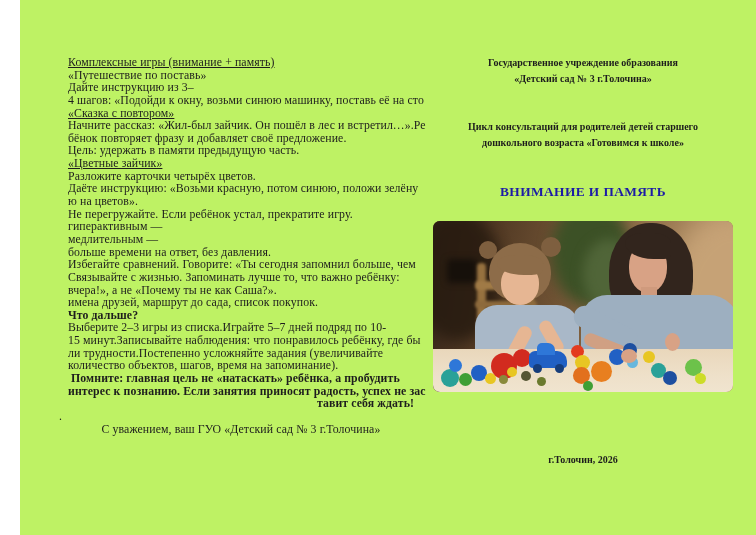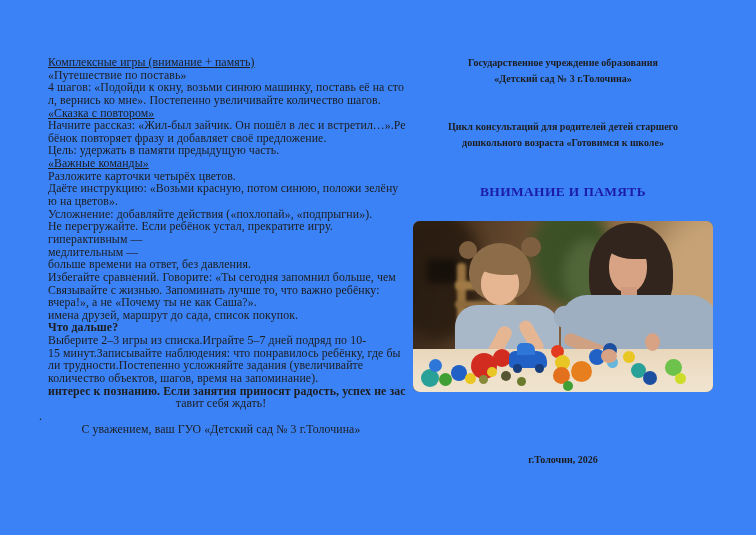--- a/index.html
+++ b/index.html
@@ -1,25 +1,25 @@
 <!DOCTYPE html>
 <html><head>
 <meta charset="utf-8">
 <style>
   * { margin:0; padding:0; box-sizing:border-box; }
   html,body { width:756px; height:535px; background:#ffffff; overflow:hidden; }
   body { font-family:"Liberation Serif", serif; color:#1d1d1d; position:relative; }
-  .page { position:absolute; inset:0; background:#3b82f6; }
+  .page { position:absolute; inset:0; background:#bef264;margin-left:20px; }
 
   
   .left-col { position:absolute; left:48px; top:56px; width:346px; }
   .tl { height:12.65px; line-height:12.65px; font-size:11.8px; white-space:pre; letter-spacing:0.1px; }
   .tl.underline { text-decoration:underline; }
   .tl.bold { font-weight:bold; }
-  .tl.bold-center { font-weight:normal; text-align:center; white-space:normal; }
+  .tl.bold-center { font-weight:bold; text-align:right; white-space:normal; }
   .tl.center { text-align:center; white-space:normal; }
   .tl.split { display:flex; justify-content:space-between; }
   .tl.split2 { display:flex; justify-content:space-between; padding-right:14px; }
   .tl.dot { margin-left:-9px; }
 
   
   .right-col { position:absolute; left:374px; top:0; width:378px; height:535px; }
   .rline { position:absolute; width:100%; text-align:center; font-size:10px; line-height:16px;font-weight:bold; }
   .org1 { top:55px; }
   .org2 { top:71px; }
@@ -87,44 +87,44 @@
   [data-interactable="false"] { cursor:default; }
 </style>
 </head>
 <body>
 
 <div class="page" data-interactable="false">
 
   <div class="left-col" id="left-lines" data-interactable="false">
       <div class="tl underline" data-interactable="false">Комплексные игры (внимание + память)</div>
       <div class="tl " data-interactable="false">«Путешествие по поставь»</div>
+      <div class="tl " data-interactable="false">Дайте инструкцию из 3–</div>
       <div class="tl " data-interactable="false">4 шагов: «Подойди к окну, возьми синюю машинку, поставь её на сто</div>
-      <div class="tl " data-interactable="false">л, вернись ко мне». Постепенно увеличивайте количество шагов.</div>
       <div class="tl underline" data-interactable="false">«Сказка с повтором»</div>
       <div class="tl " data-interactable="false">Начните рассказ: «Жил-был зайчик. Он пошёл в лес и встретил…».Ре</div>
       <div class="tl " data-interactable="false">бёнок повторяет фразу и добавляет своё предложение.</div>
       <div class="tl " data-interactable="false">Цель: удержать в памяти предыдущую часть.</div>
-      <div class="tl underline" data-interactable="false">«Важные команды»</div>
+      <div class="tl underline" data-interactable="false">«Цветные зайчик»</div>
       <div class="tl " data-interactable="false">Разложите карточки четырёх цветов.</div>
       <div class="tl " data-interactable="false">Даёте инструкцию: «Возьми красную, потом синюю, положи зелёну</div>
       <div class="tl " data-interactable="false">ю на цветов».</div>
-      <div class="tl " data-interactable="false">Усложнение: добавляйте действия («похлопай», «подпрыгни»).</div>
       <div class="tl " data-interactable="false">Не перегружайте. Если ребёнок устал, прекратите игру.</div>
       <div class="tl split" data-interactable="false"><span data-interactable="false">гиперактивным —</span></div>
       <div class="tl split2" data-interactable="false"><span data-interactable="false">медлительным —</span></div>
       <div class="tl " data-interactable="false">больше времени на ответ, без давления.</div>
       <div class="tl " data-interactable="false">Избегайте сравнений. Говорите: «Ты сегодня запомнил больше, чем</div>
       <div class="tl " data-interactable="false">Связывайте с жизнью. Запоминать лучше то, что важно ребёнку:</div>
       <div class="tl " data-interactable="false">вчера!», а не «Почему ты не как Саша?».</div>
       <div class="tl " data-interactable="false">имена друзей, маршрут до сада, список покупок.</div>
       <div class="tl bold" data-interactable="false">Что дальше?</div>
       <div class="tl " data-interactable="false">Выберите 2–3 игры из списка.Играйте 5–7 дней подряд по 10-</div>
       <div class="tl " data-interactable="false">15 минут.Записывайте наблюдения: что понравилось ребёнку, где бы</div>
       <div class="tl " data-interactable="false">ли трудности.Постепенно усложняйте задания (увеличивайте</div>
       <div class="tl " data-interactable="false">количество объектов, шагов, время на запоминание).</div>
+      <div class="tl bold" data-interactable="false"> Помните: главная цель не «натаскать» ребёнка, а пробудить</div>
       <div class="tl bold" data-interactable="false">интерес к познанию. Если занятия приносят радость, успех не зас</div>
       <div class="tl bold-center" data-interactable="false">тавит себя ждать!</div>
       <div class="tl dot" data-interactable="false">.</div>
       <div class="tl center" data-interactable="false">С уважением, ваш ГУО «Детский сад № 3 г.Толочина»</div>
     </div>
 
   <div class="right-col" data-interactable="false">
     <div class="rline org1" data-interactable="false">Государственное учреждение образования</div>
     <div class="rline org2" data-interactable="false">«Детский сад № 3 г.Толочина»</div>
     <div class="rline ser1" data-interactable="false">Цикл консультаций для родителей детей старшего</div>

